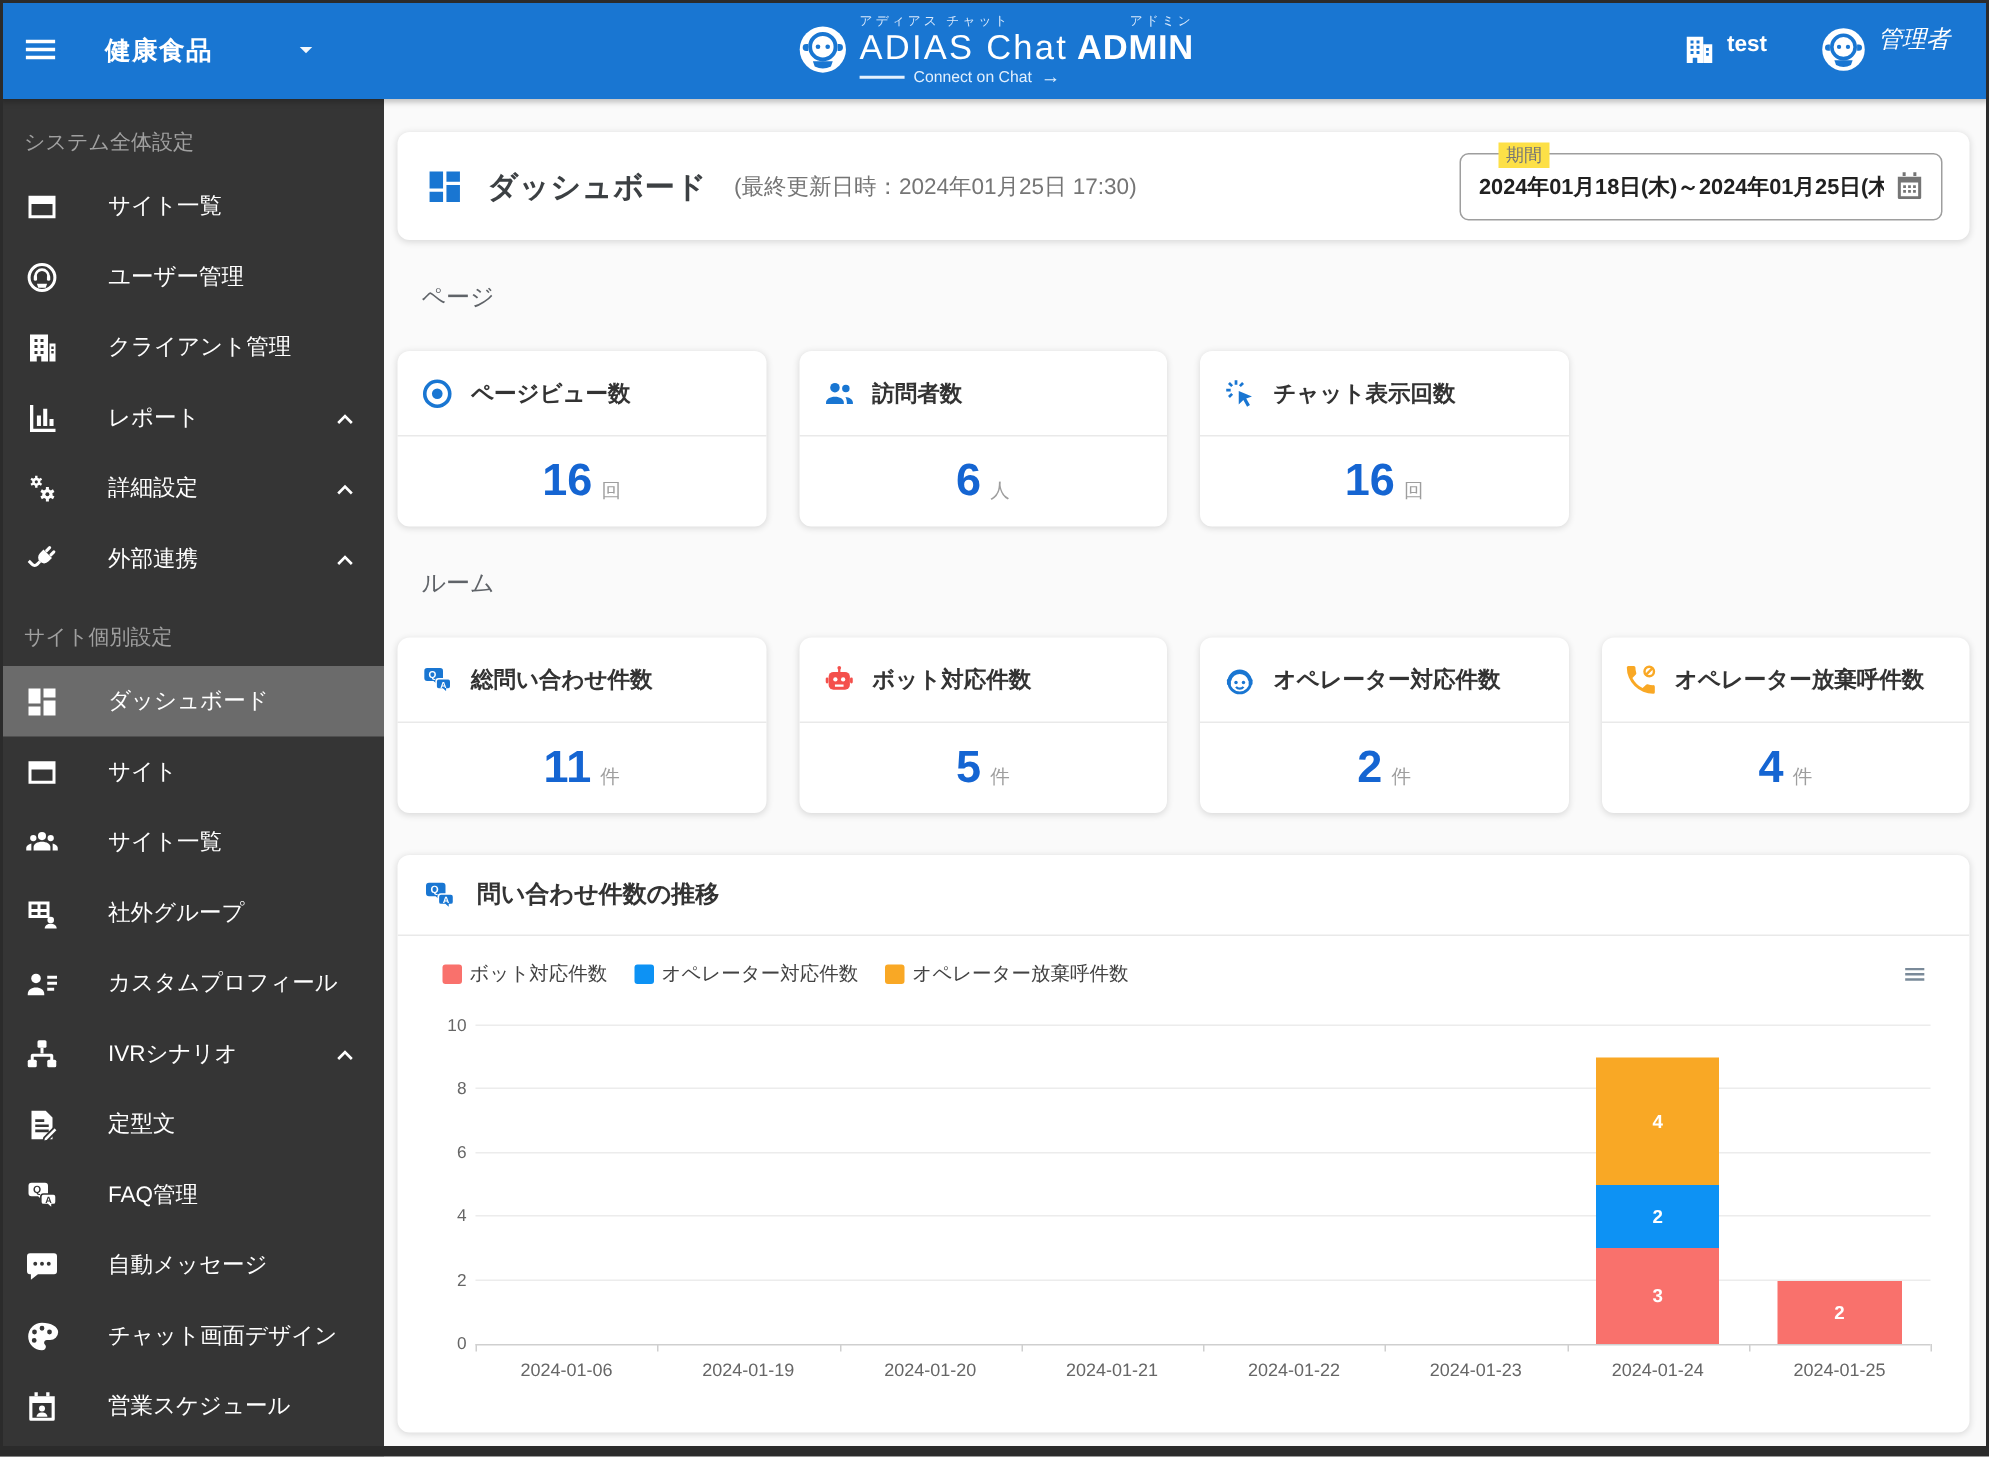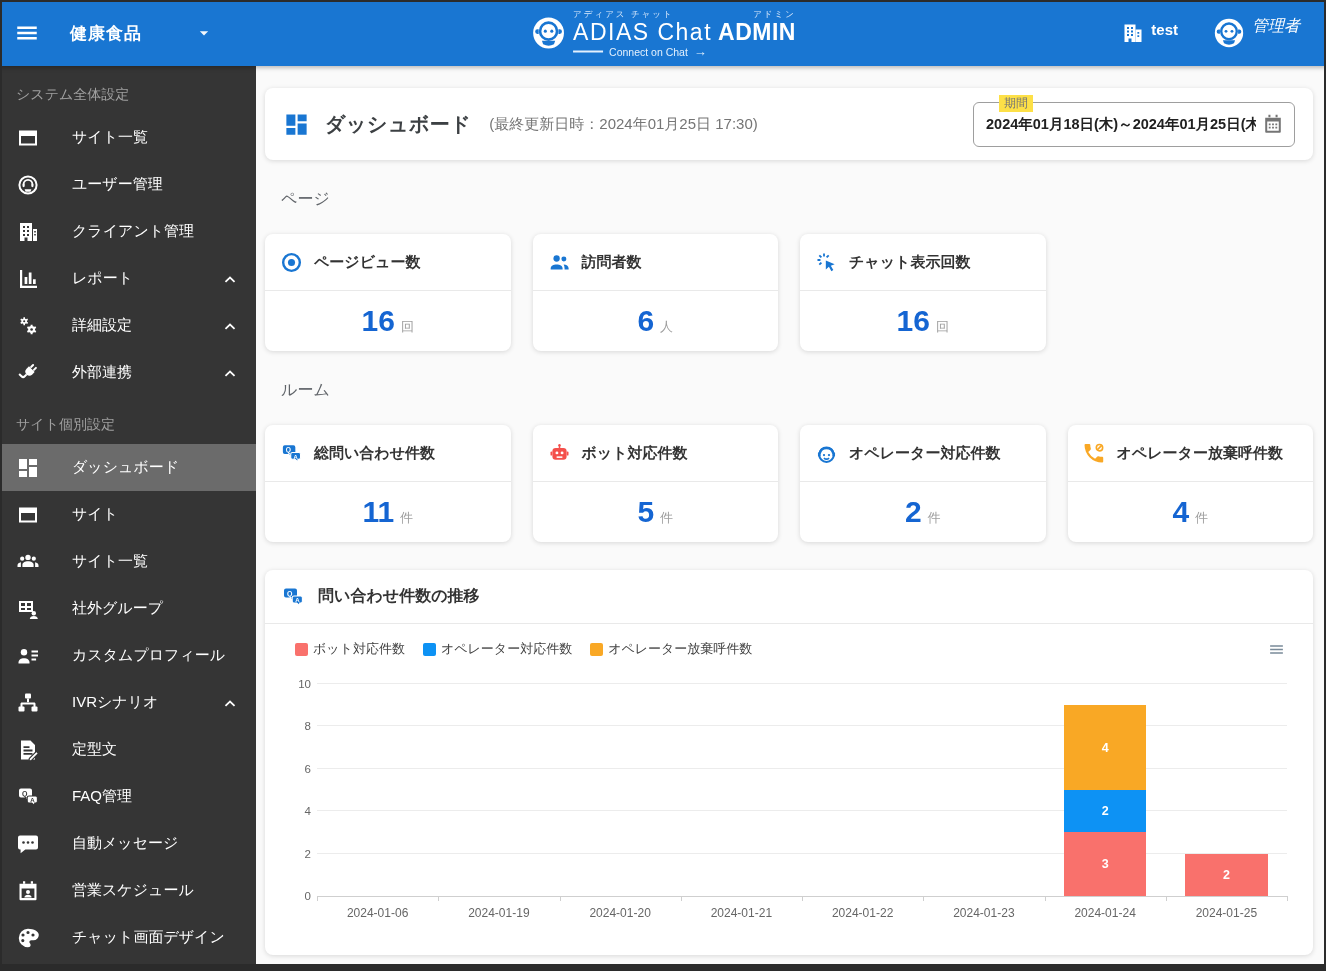--- a/index.html
+++ b/index.html
@@ -346,35 +346,35 @@
             <circle cx="7.5" cy="10.5" r="1.3" fill="var(--hole,#353535)"></circle>
             <circle cx="12" cy="10.5" r="1.3" fill="var(--hole,#353535)"></circle>
             <circle cx="16.5" cy="10.5" r="1.3" fill="var(--hole,#353535)"></circle>
           </svg>
         </span>
         <span class="sb-text">自動メッセージ</span>
       </div>
       <div class="sb-item">
         <span class="icon sb-ic">
           <svg viewBox="0 0 24 24" xmlns="http://www.w3.org/2000/svg" fill="currentColor">
+            <path fill-rule="evenodd" d="M12 2.8a9.2 9.2 0 1 0 0 18.4c1.6 0 2.6-1 2.6-2.3 0-.7-.3-1.2-.7-1.6-.3-.4-.5-.7-.5-1.2 0-1 .8-1.8 1.9-1.8h2.1a5.4 5.4 0 0 0 5.4-5.3c0-3.4-4.8-6.2-10.8-6.2zM7 7.4a1.6 1.6 0 1 1 0 3.2 1.6 1.6 0 0 1 0-3.2zM12 4.9a1.6 1.6 0 1 1 0 3.2 1.6 1.6 0 0 1 0-3.2zM17 7.4a1.6 1.6 0 1 1 0 3.2 1.6 1.6 0 0 1 0-3.2zM6.8 13a1.6 1.6 0 1 1 0 3.2 1.6 1.6 0 0 1 0-3.2z"></path>
+          </svg>
+        </span>
+        <span class="sb-text">チャット画面デザイン</span>
+      </div>
+      <div class="sb-item">
+        <span class="icon sb-ic">
+          <svg viewBox="0 0 24 24" xmlns="http://www.w3.org/2000/svg" fill="currentColor">
             <path d="M7 2.2h2.2v2.6H7zM14.8 2.2H17v2.6h-2.2z"></path>
             <path fill-rule="evenodd" d="M3.5 4.8h17v15.4a1 1 0 0 1-1 1h-15a1 1 0 0 1-1-1zM5.6 9.4v9.7h12.8V9.4z"></path>
             <circle cx="12" cy="13" r="2"></circle>
             <path d="M8.4 18.5c0-1.8 1.7-2.8 3.6-2.8s3.6 1 3.6 2.8z"></path>
           </svg>
         </span>
         <span class="sb-text">営業スケジュール</span>
-      </div>
-      <div class="sb-item">
-        <span class="icon sb-ic">
-          <svg viewBox="0 0 24 24" xmlns="http://www.w3.org/2000/svg" fill="currentColor">
-            <path fill-rule="evenodd" d="M12 2.8a9.2 9.2 0 1 0 0 18.4c1.6 0 2.6-1 2.6-2.3 0-.7-.3-1.2-.7-1.6-.3-.4-.5-.7-.5-1.2 0-1 .8-1.8 1.9-1.8h2.1a5.4 5.4 0 0 0 5.4-5.3c0-3.4-4.8-6.2-10.8-6.2zM7 7.4a1.6 1.6 0 1 1 0 3.2 1.6 1.6 0 0 1 0-3.2zM12 4.9a1.6 1.6 0 1 1 0 3.2 1.6 1.6 0 0 1 0-3.2zM17 7.4a1.6 1.6 0 1 1 0 3.2 1.6 1.6 0 0 1 0-3.2zM6.8 13a1.6 1.6 0 1 1 0 3.2 1.6 1.6 0 0 1 0-3.2z"></path>
-          </svg>
-        </span>
-        <span class="sb-text">チャット画面デザイン</span>
       </div>
     </aside>
 
   <main>
     <section class="card title-card">
       <span class="icon title-icon">
           <svg viewBox="0 0 24 24" xmlns="http://www.w3.org/2000/svg" fill="currentColor">
             <path d="M3 3h8v10H3zM3 15h8v6H3zM13 3h8v6h-8zM13 11h8v10h-8z"></path>
           </svg>
         </span>

